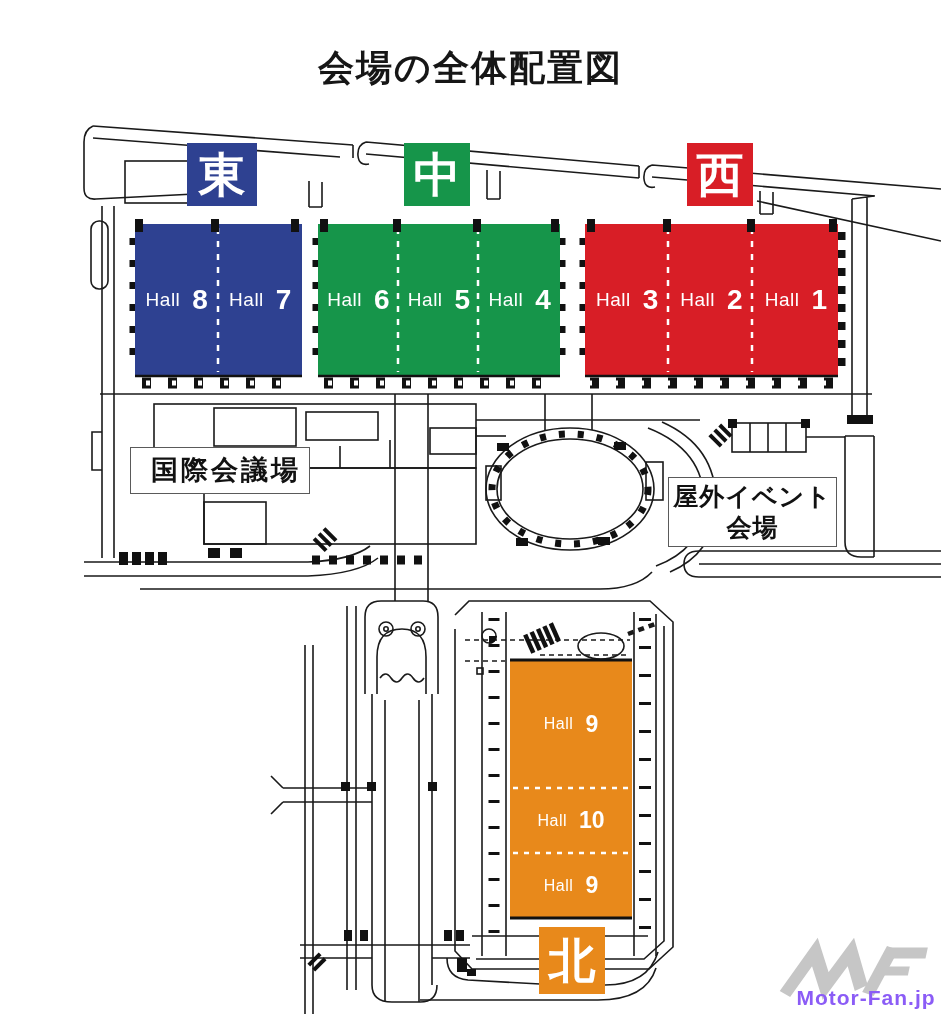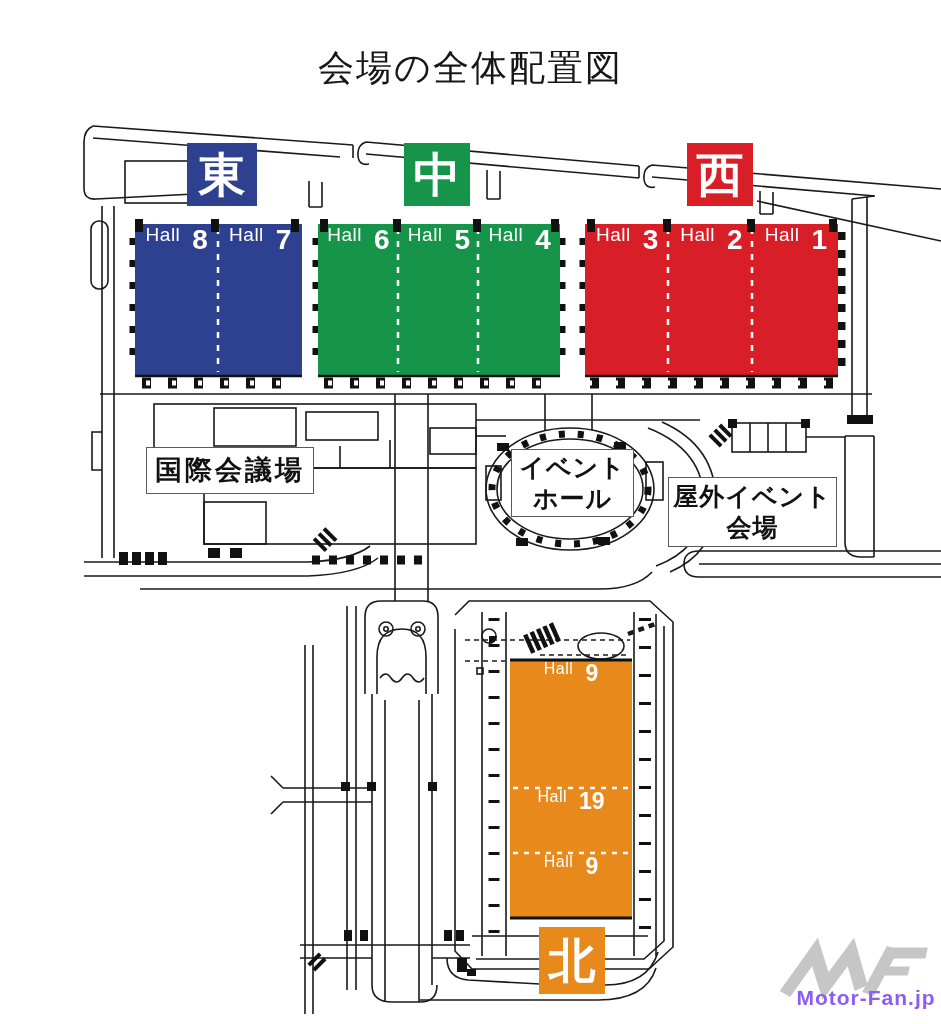--- a/index.html
+++ b/index.html
@@ -1,39 +1,39 @@
 <!DOCTYPE html>
 <html><head>
 <meta charset="utf-8">
 <style>
   html,body{margin:0;padding:0;background:#ffffff;}
   .stage{position:relative;width:941px;height:1024px;background:#fff;overflow:hidden;
          font-family:"Liberation Sans","DejaVu Sans",sans-serif;}
   .stage svg{position:absolute;left:0;top:0;}
 
   .title{position:absolute;left:0;right:0;top:44px;text-align:center;
-         font-size:36px;font-weight:400;letter-spacing:2px;color:#161616;}
+         font-size:36px;font-weight:700;letter-spacing:2px;color:#161616;}
 
   .area-badge{position:absolute;display:flex;align-items:center;justify-content:center;
               color:#fff;font-size:47px;font-weight:700;line-height:1;}
 
   .hall-block{position:absolute;display:flex;color:#fff;}
   .hall-block.cols{flex-direction:row;}
   .hall-block.rows{flex-direction:column;}
-  .hall-cell{flex:1;display:flex;justify-content:center;gap:12px;}
+  .hall-cell{flex:1;display:flex;align-items:center;justify-content:center;gap:12px;}
   .hw{font-size:19px;font-weight:500;letter-spacing:.5px;}
   .hn{font-size:28px;font-weight:700;}
   .hall-block.rows .hw{font-size:16px;}
   .hall-block.rows .hn{font-size:23px;}
 
   .fac-box{position:absolute;background:#fff;border:1px solid #5a5a5a;color:#111;
            display:flex;flex-direction:column;align-items:center;justify-content:center;
            text-align:center;}
   .fac-box .l1{font-size:25px;font-weight:600;letter-spacing:1px;line-height:31px;}
-  #conference-box{left:146px;top:447px;width:166px;height:45px;}
+  #conference-box{left:130px;top:447px;width:166px;height:45px;padding-left:12px;}
   #conference-box .l1{font-size:27px;letter-spacing:3px;}
   #eventhall-box{left:511px;top:449px;width:121px;height:66px;}
   #outdoor-box{left:668px;top:477px;width:167px;height:68px;}
 
   .wm-text{position:absolute;left:791px;top:986px;width:150px;text-align:center;
            font-size:21px;font-weight:600;letter-spacing:1px;color:#8b5cf6;}
 </style>
 </head>
 <body>
 
@@ -287,34 +287,30 @@
     </div>
   </div>
 
   <div class="hall-block rows" style="left:510px;top:660px;width:122px;height:258px;">
     <div class="hall-cell" style="flex-grow:128;">
       <span class="hw">Hall</span>
       <span class="hn">9</span>
     </div>
     <div class="hall-cell" style="flex-grow:65;">
       <span class="hw">Hall</span>
-      <span class="hn">19</span>
+      <span class="hn">10</span>
     </div>
     <div class="hall-cell" style="flex-grow:65;">
       <span class="hw">Hall</span>
       <span class="hn">9</span>
     </div>
   </div>
 
   <div class="fac-box" id="conference-box">
     <span class="l1">国際会議場</span>
-  </div>
-  <div class="fac-box" id="eventhall-box">
-    <span class="l1">イベント</span>
-    <span class="l1">ホール</span>
   </div>
   <div class="fac-box" id="outdoor-box">
     <span class="l1">屋外イベント</span>
     <span class="l1">会場</span>
   </div>
 
   <div class="wm-text">Motor-Fan.jp</div>
 </div>
 
 </body></html>

